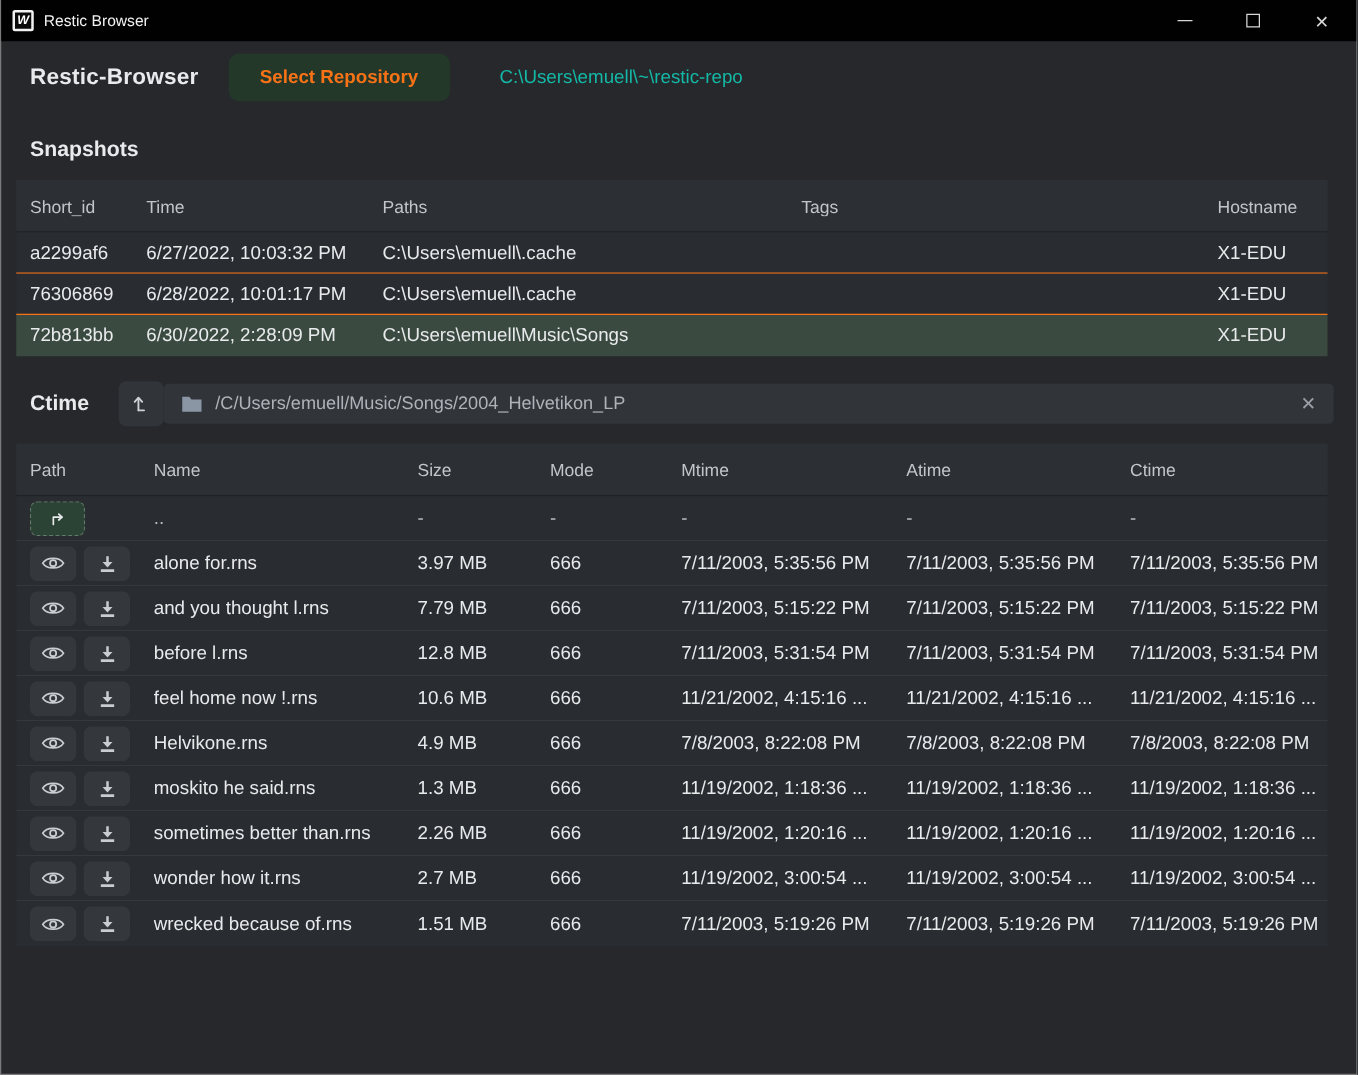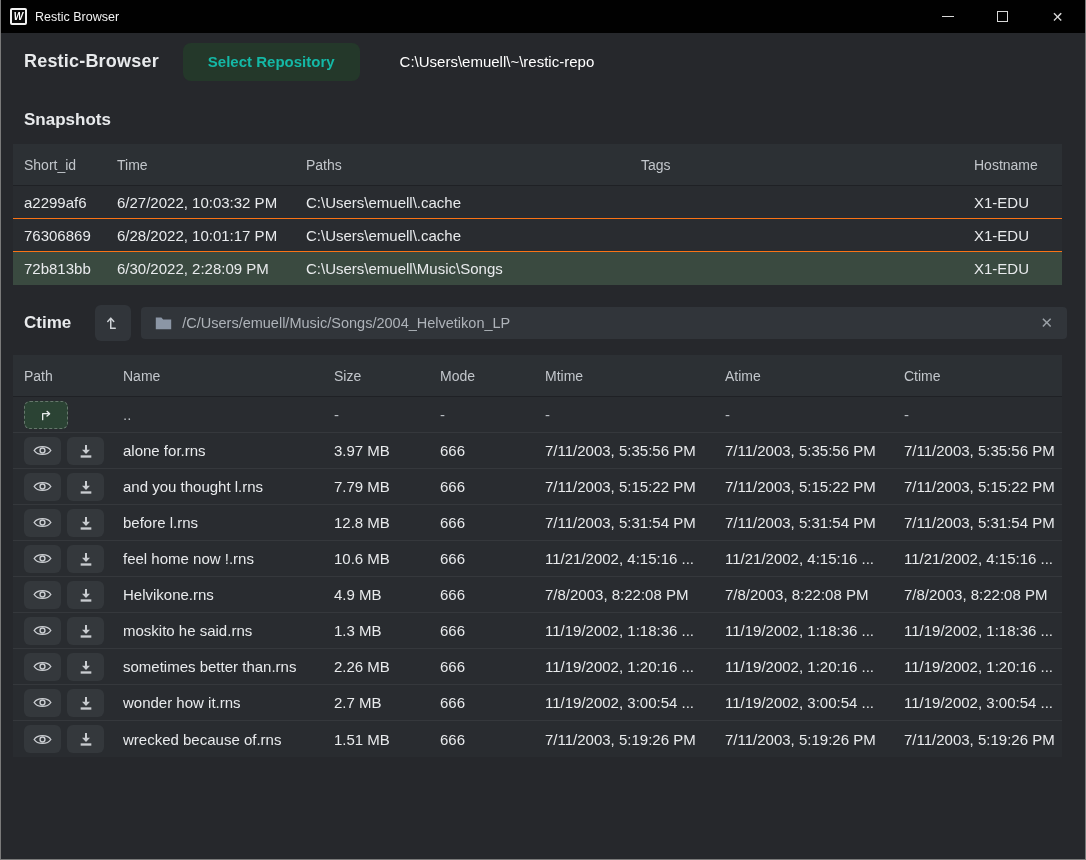--- a/index.html
+++ b/index.html
@@ -34,24 +34,24 @@
   .tb-controls { margin-left:auto; display:flex; height:33px; }
   .tb-btn { width:55px; height:33px; display:flex; align-items:center; justify-content:center; cursor:default; }
   .min-glyph { width:12px; height:1.5px; background:#d8d8d8; display:block; }
   .max-glyph { width:11px; height:11px; border:1.5px solid #d8d8d8; display:block; }
   .close-glyph { color:#d8d8d8; font-size:14px; line-height:1; }
   
   .header { height:57px; flex:0 0 auto; display:flex; align-items:center; padding:11px 23px; }
   .header h1 { font-size:18px; font-weight:700; letter-spacing:.2px; }
   .repo-btn {
     margin-left:24px; height:38px; padding:0 25px;
-    background:#24382a; color:#14b8a6; border:none; border-radius:8px;
+    background:#24382a; color:#f97316; border:none; border-radius:8px;
     font-family:inherit; font-size:15px; font-weight:700; cursor:pointer;
   }
-  .repo-path { margin-left:40px; color:#ffffff; font-size:15px; }
+  .repo-path { margin-left:40px; color:#14b8a6; font-size:15px; }
   
   .section-title { font-size:17px; font-weight:700; padding:20px 23px 0; }
   
   .tbl { margin:14px 23px 4px 12px; }
   .trow { display:grid; align-items:center; }
   .snap-grid { grid-template-columns:104px 189px 335px 333px 1fr; }
   .files-grid { grid-template-columns:110px 211px 106px 105px 180px 179px 1fr; }
   .thead {
     height:42px; background:#2c3034; color:#c2c6cb; font-size:14px;
     border-bottom:1px solid #1f2125;
@@ -66,21 +66,21 @@
   .dim { color:#b9bdc2; }
   
   .files-bar { display:flex; align-items:center; margin:16px 18px 0 23px; height:36px; flex:0 0 auto; }
   .files-label { font-size:17px; font-weight:700; }
   .sq-btn {
     width:36px; height:36px; margin-left:24px; flex:0 0 auto;
     background:#31353a; border:none; border-radius:6px;
     display:flex; align-items:center; justify-content:center; cursor:pointer;
   }
   .path-bar {
-    flex:1; height:32px; margin-left:10px; background:#31353a; border-radius:4px;
+    flex:1; height:32px; background:#31353a; border-radius:4px;
     display:flex; align-items:center; padding:0 14px; gap:10px;
     font-size:14.5px; color:#aeb3b9;justify-content:center;
   }
   .path-clear { margin-left:auto; color:#9aa0a6; font-size:15px; cursor:pointer; }
   
   .actions { display:flex; gap:6px; align-items:center; }
   .icon-btn {
     width:37px; height:28px; background:#34383c; border:none; border-radius:6px;
     display:flex; align-items:center; justify-content:center; cursor:pointer;
   }

